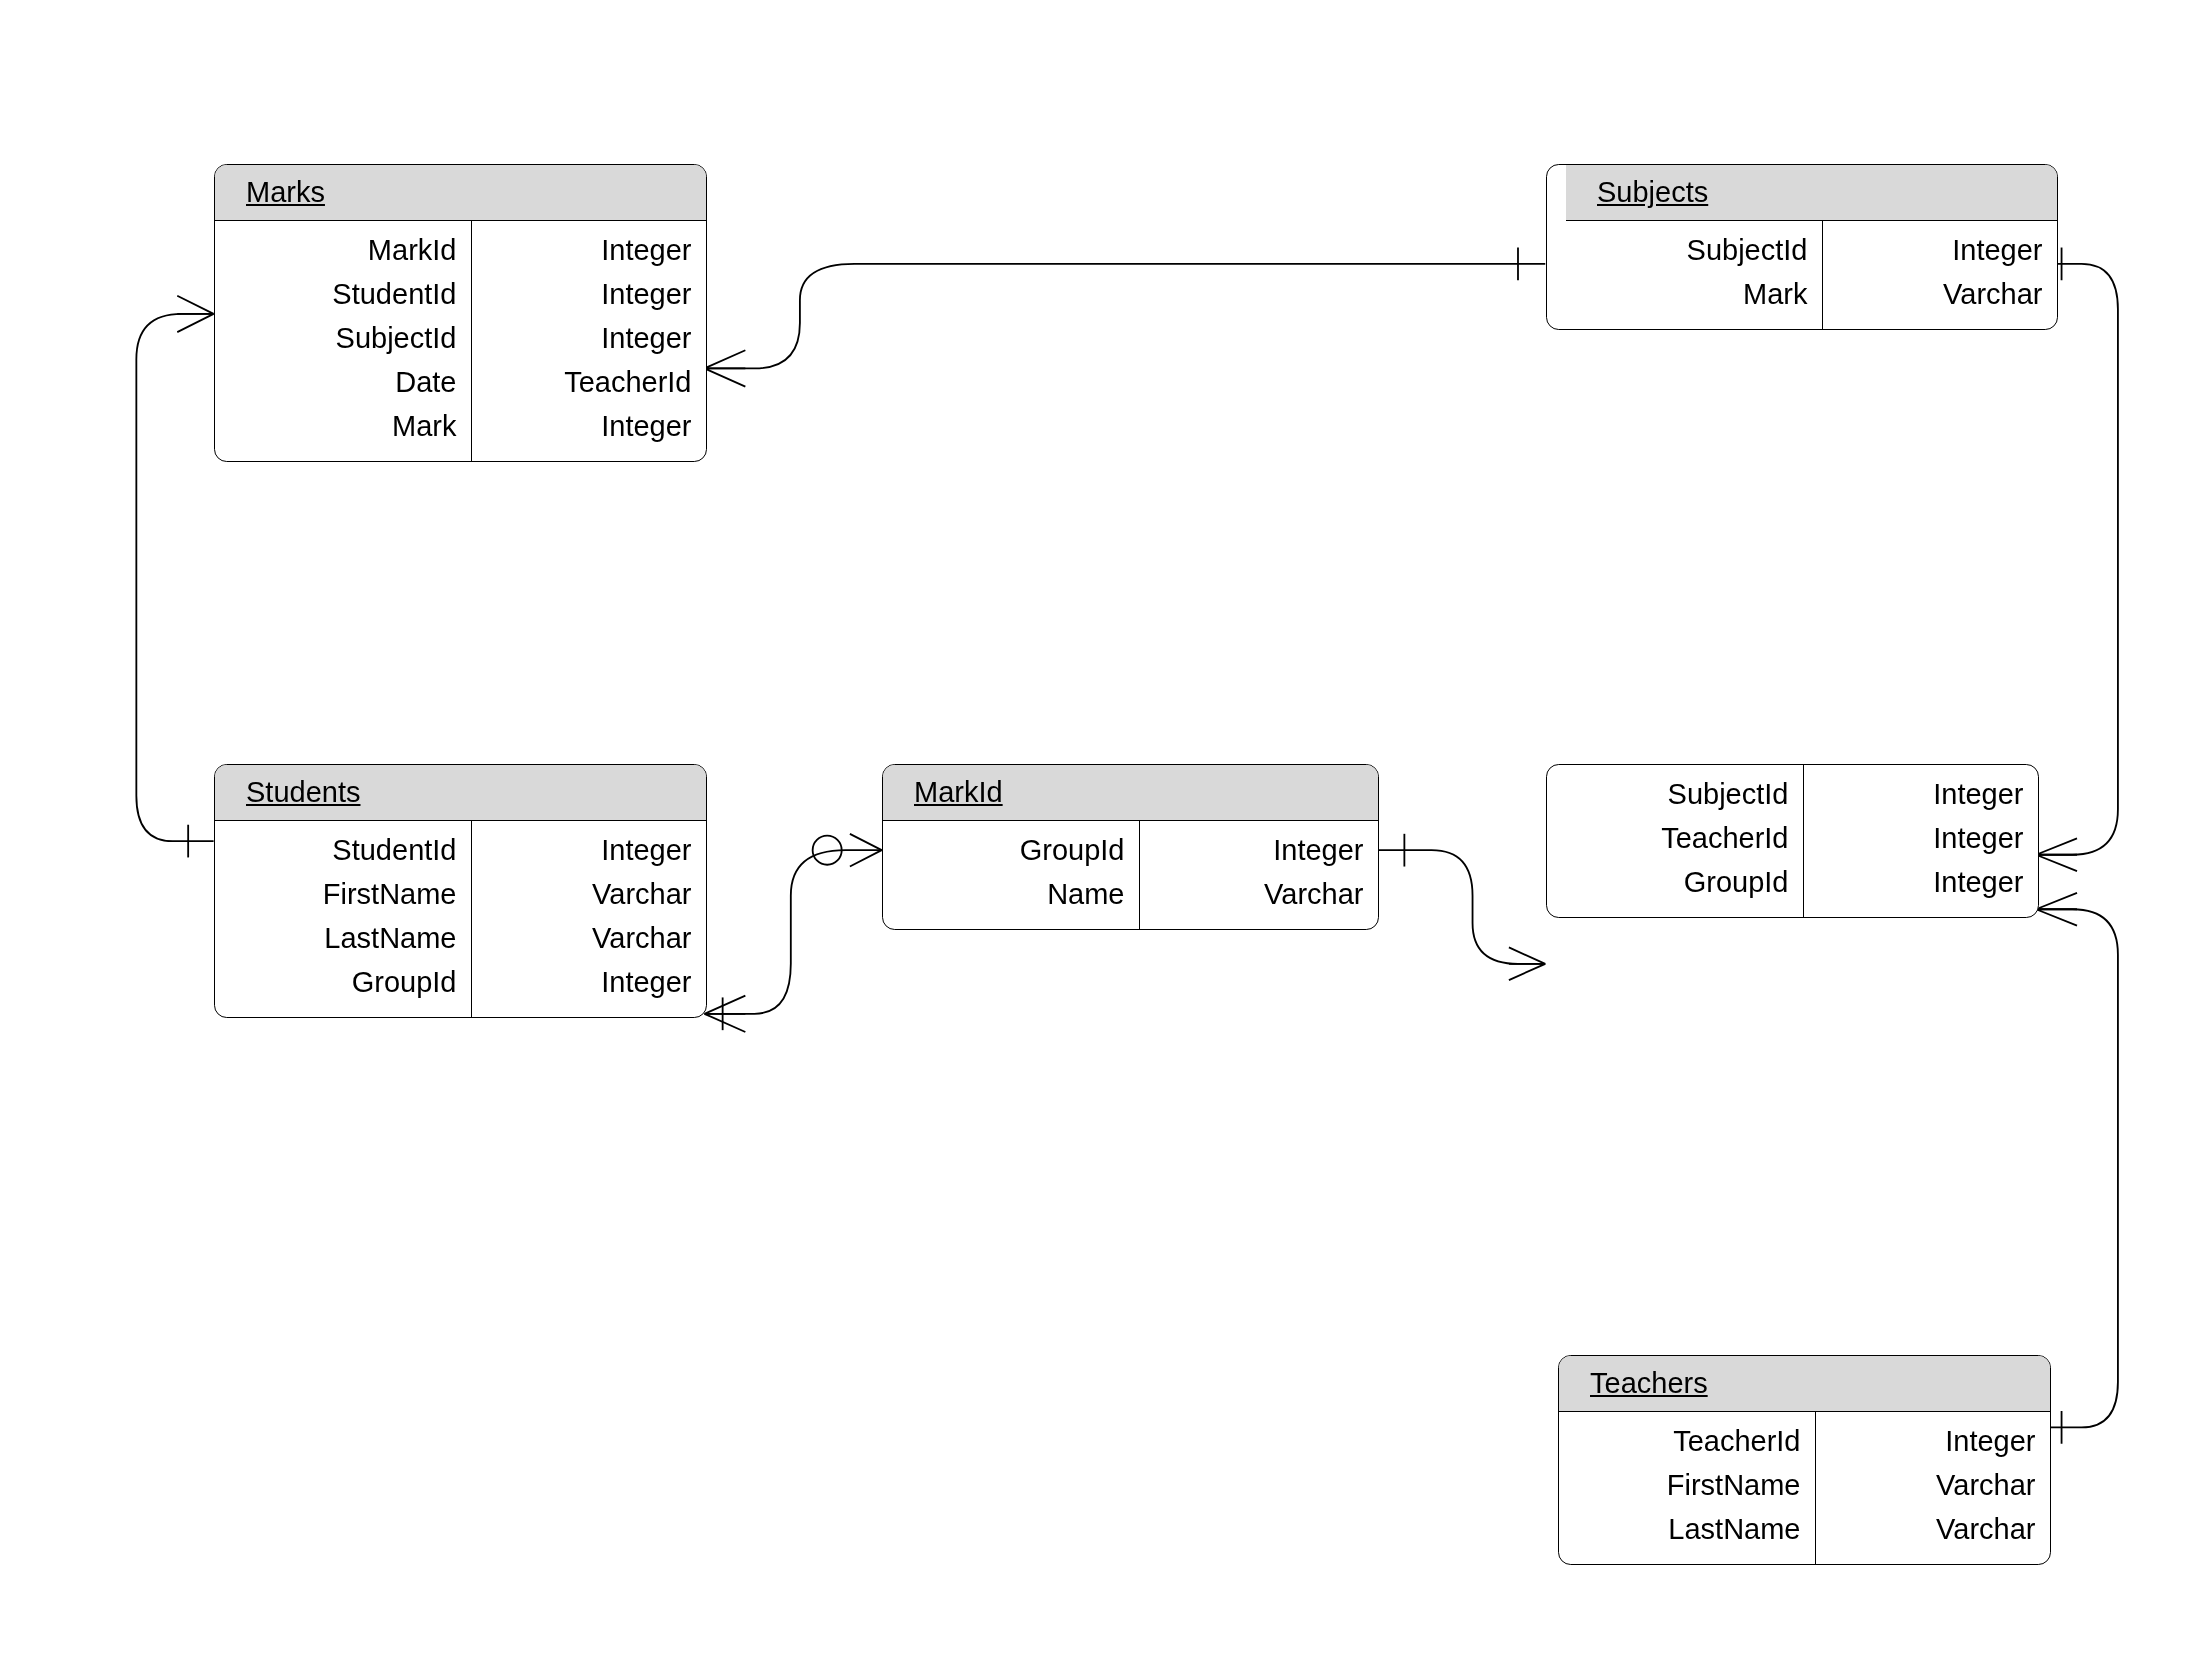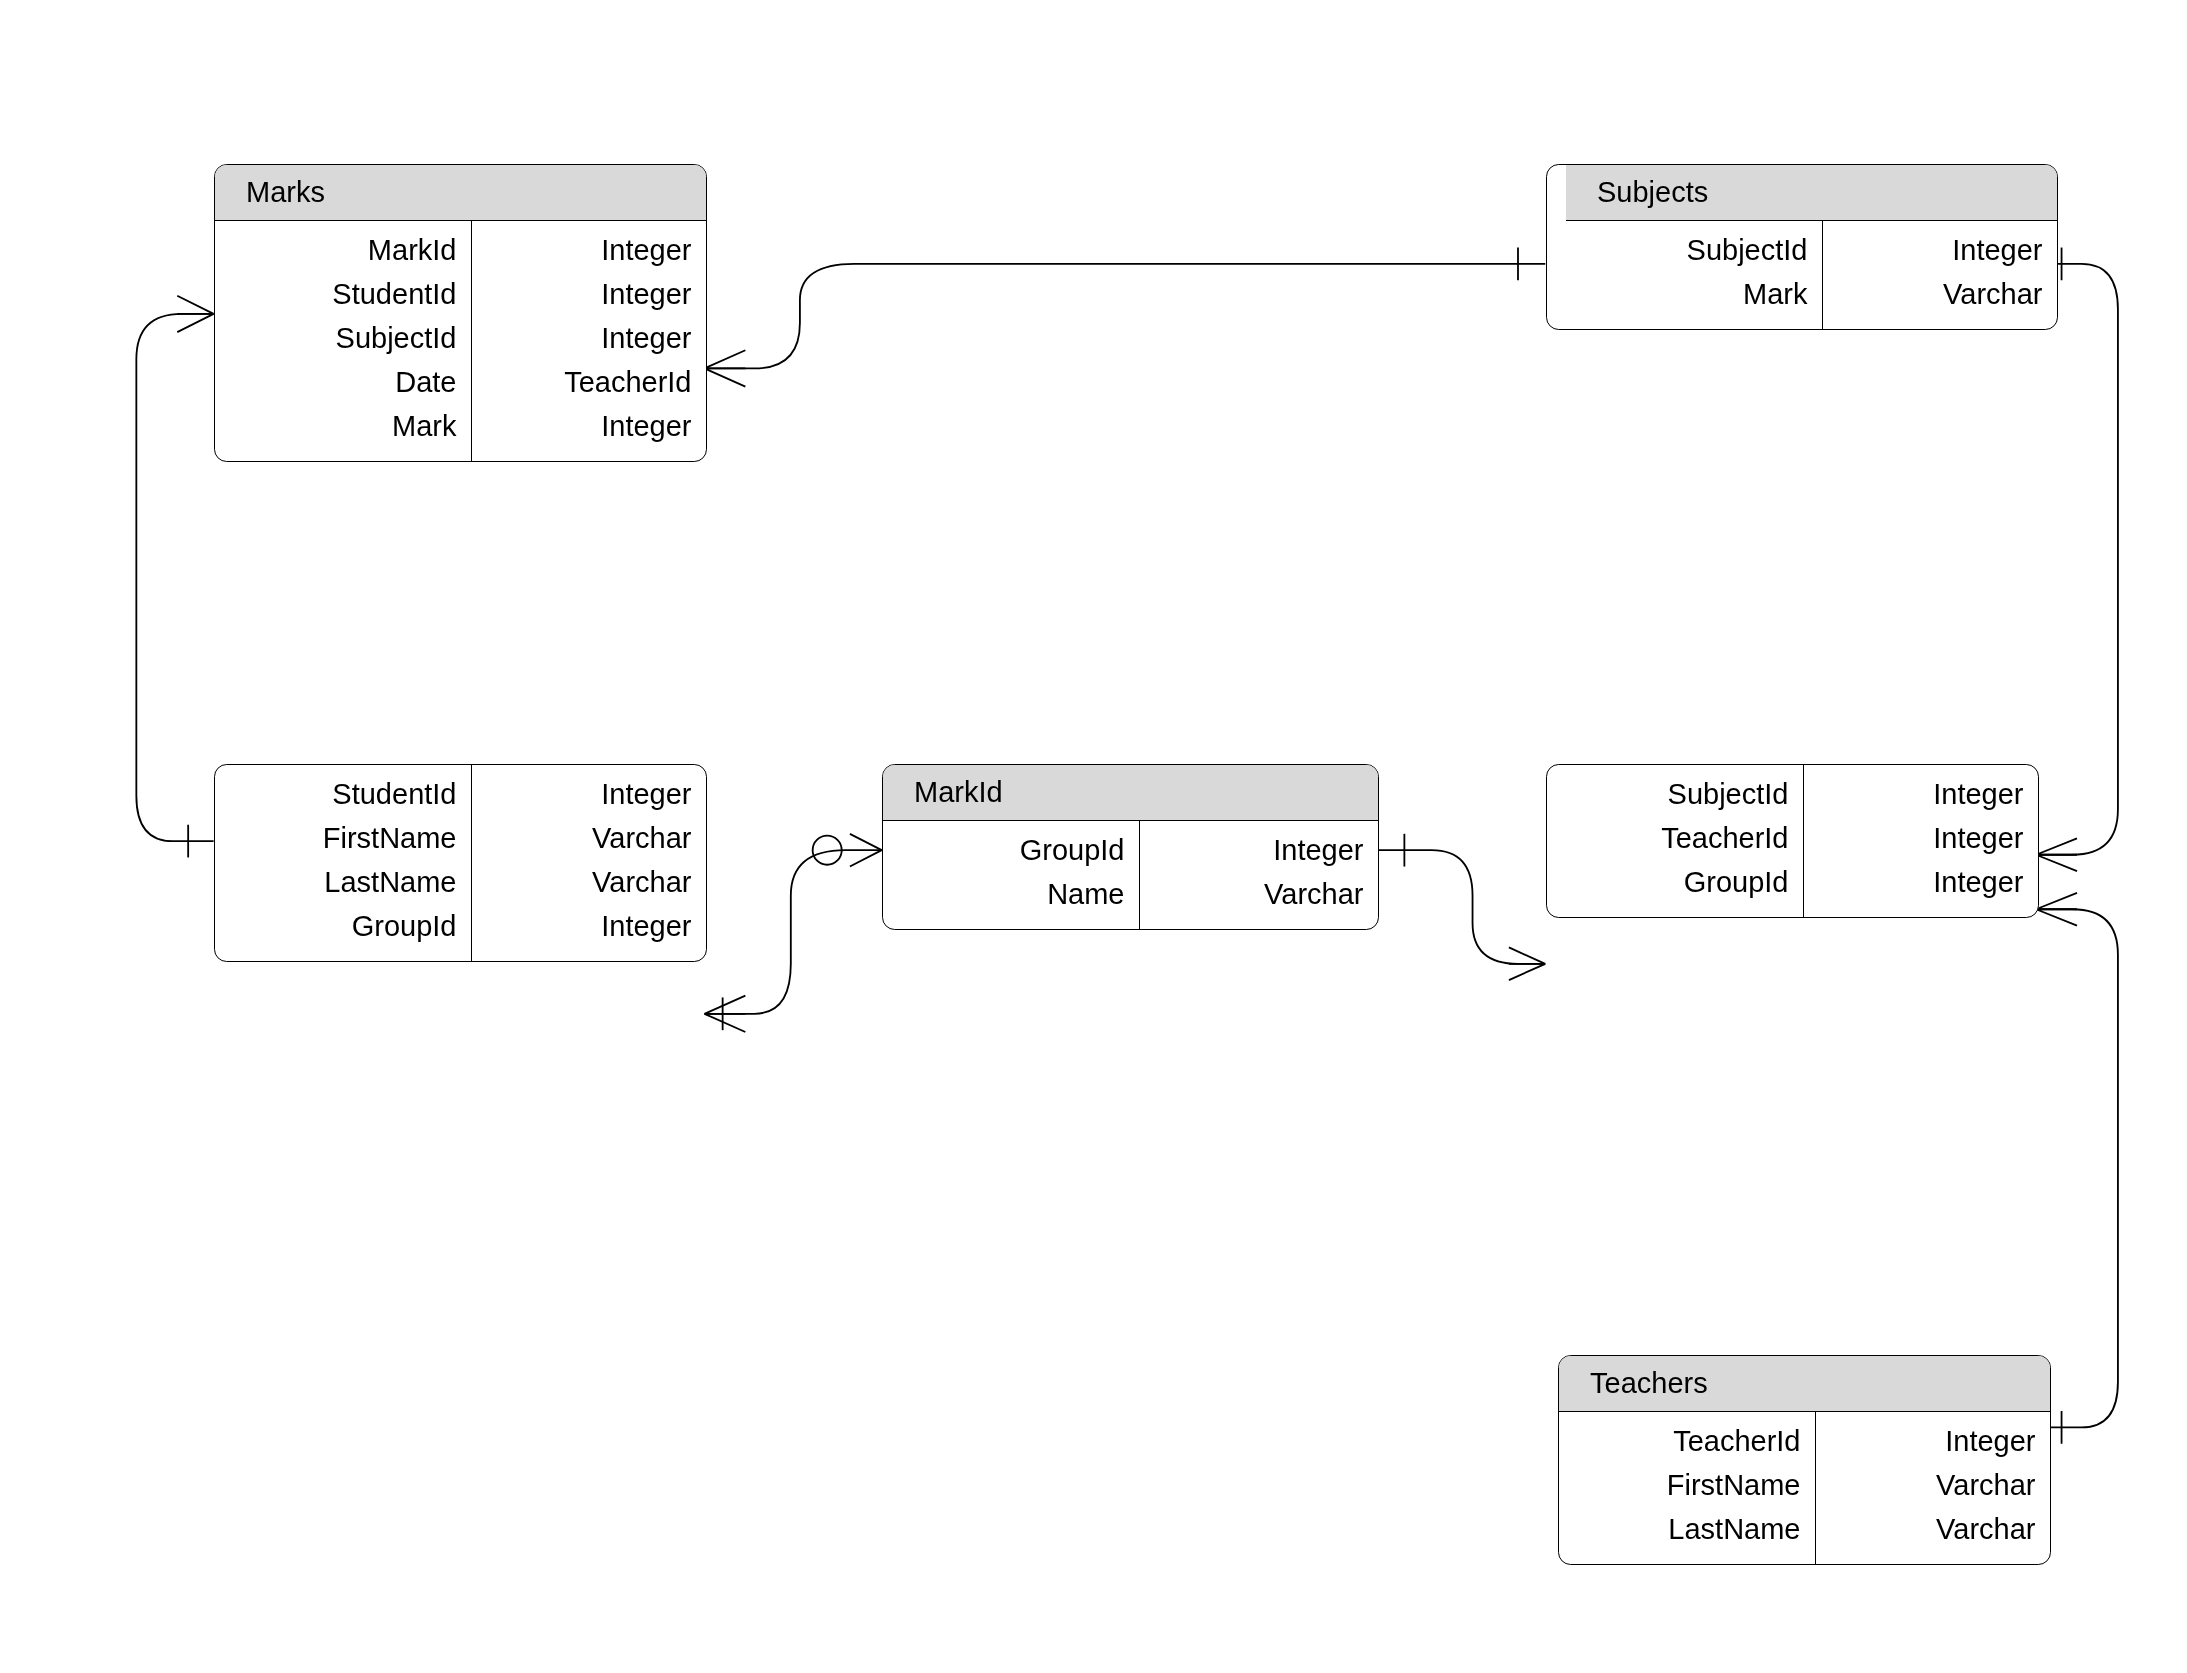--- a/index.html
+++ b/index.html
@@ -18,20 +18,21 @@
     border: 1.8px solid #000;
     border-radius: 12.7px;
     background: #ffffff;
     overflow: hidden;
   }
   .entity-header {
     background: #d9d9d9;
     border-bottom: 1.8px solid #000;
     padding: 11px 31px;
     font-weight: 400;
+    text-decoration: underline;
   }
   .entity-body {
     display: flex;
   }
   .col {
     padding: 7.3px 14.5px 12.7px 14.5px;
     text-align: right;
   }
   .col.names {
     border-right: 1.8px solid #000;
@@ -154,20 +155,21 @@
       <div class="row">Mark</div>
     </div>
     <div class="col types" style="flex:1">
       <div class="row">Integer</div>
       <div class="row">Varchar</div>
     </div>
   </div>
 </div>
 
 <div class="entity" style="left:214px; top:764px; width:491px;">
+  <div class="entity-header">Students</div>
   <div class="entity-body">
     <div class="col names" style="width:227px">
       <div class="row">StudentId</div>
       <div class="row">FirstName</div>
       <div class="row">LastName</div>
       <div class="row">GroupId</div>
     </div>
     <div class="col types" style="flex:1">
       <div class="row">Integer</div>
       <div class="row">Varchar</div>

